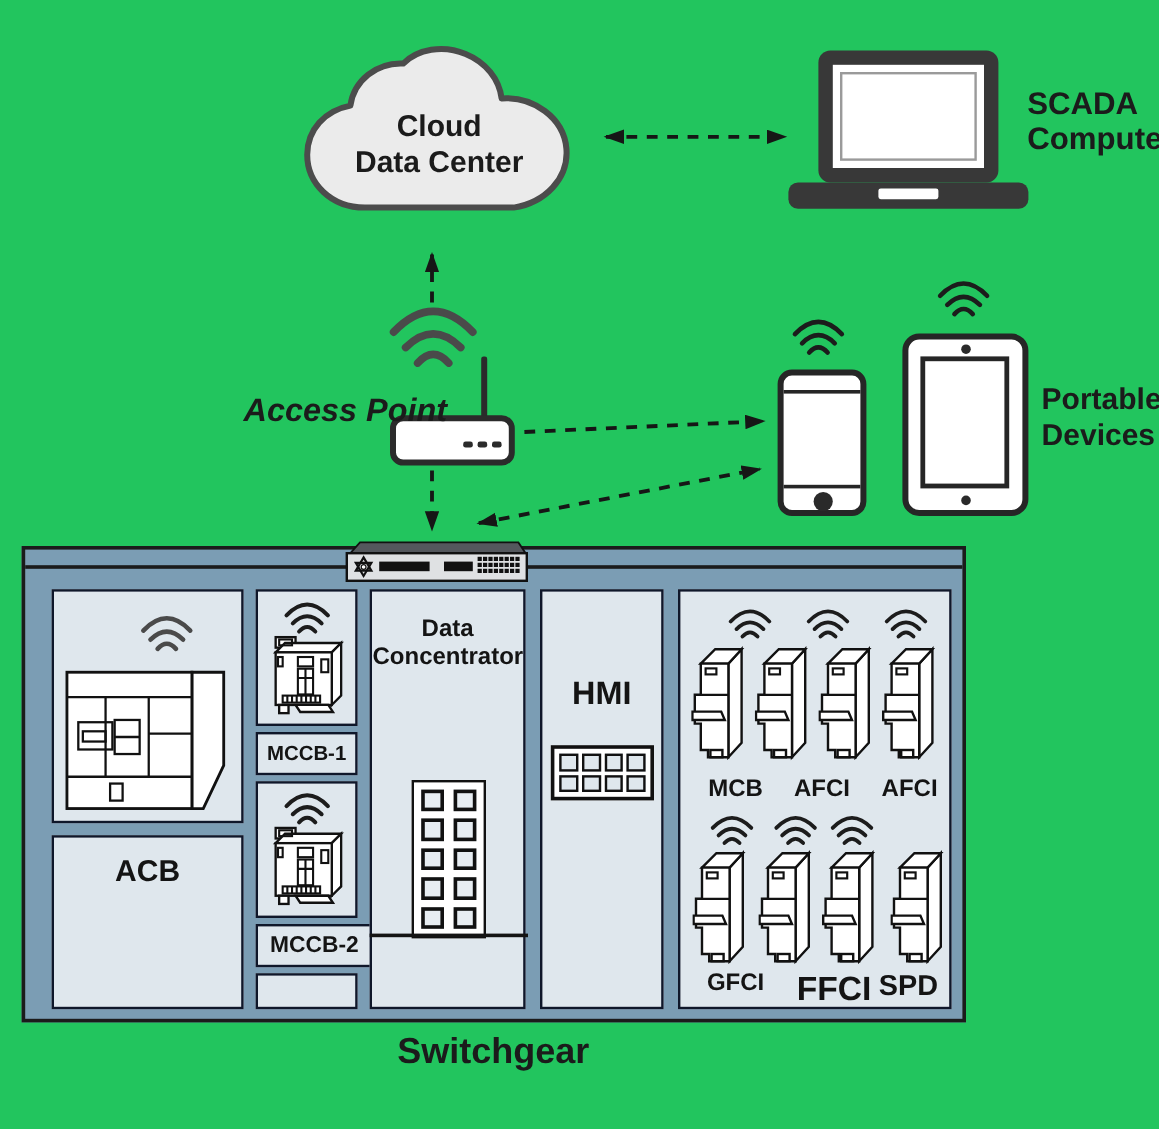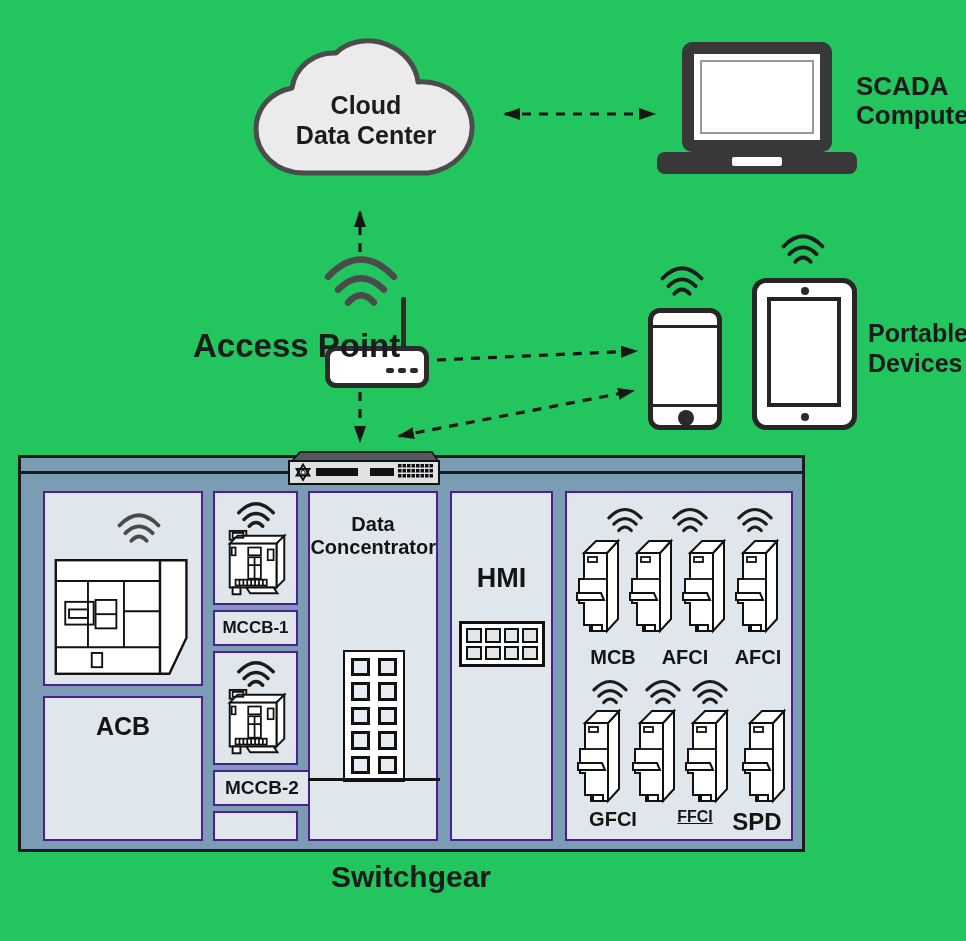--- a/index.html
+++ b/index.html
@@ -10,21 +10,21 @@
   .ctr{text-align:center;}
   
   .wifi path{fill:none;stroke:#4a4a4a;stroke-width:4.5;stroke-linecap:round;}
   .wifi.dark path{stroke:#1c1c1c;}
   
   .dash{stroke:#161616;stroke-width:3.2;stroke-dasharray:9 8;fill:none;}
   
   #sgbox{left:18px;top:455px;width:787px;height:397px;background:var(--frame-blue,#7b9db4);
     border:3px solid #1b1b1b;box-sizing:border-box;}
   .rail-line{left:0;top:13px;width:100%;height:3px;background:#1b1b1b;}
-  .panel{background:var(--panel-light,#dfe7ed);border:2px solid #4c1d95;box-sizing:border-box;}
+  .panel{background:var(--panel-light,#dfe7ed);border:2px solid #0f172a;box-sizing:border-box;}
   .seclbl{font-weight:700;color:#141414;text-align:center;}
   
   .draw path,.draw rect,.draw polygon,.draw line{vector-effect:non-scaling-stroke;}
   
   .phone{left:648px;top:308px;width:74px;height:122px;border:5px solid #262626;border-radius:12px;
     background:#fff;box-sizing:border-box;}
   .tablet{left:752px;top:278px;width:105px;height:152px;border:5px solid #262626;border-radius:14px;
     background:#fff;box-sizing:border-box;}
   .hline{position:absolute;left:0;width:100%;height:3px;background:#262626;}
   .dot{position:absolute;border-radius:50%;background:#2a2a2a;}
@@ -84,21 +84,21 @@
     <path d="M7,17 Q30,-7 53,17"></path>
       <path d="M14,26 Q30,10 46,26"></path>
       <path d="M21,35 Q30,25 39,35"></path>
   </svg>
   <div class="abs" style="left:401px;top:297px;width:5px;height:56px;background:#2b2b2b;border-radius:2px;"></div>
   <div class="abs router">
     <div class="rdot" style="left:56px;"></div>
     <div class="rdot" style="left:68px;"></div>
     <div class="rdot" style="left:80px;"></div>
   </div>
-  <div class="abs lbl" style="left:193px;top:327px;font-size:33px;">Access Point</div>
+  <div class="abs lbl" style="left:203px;top:327px;font-size:27px;font-style:italic;">Access Point</div>
 
   <svg class="abs wifi dark" style="left:655px;top:264px;width:54px;height:34px;" viewBox="0 0 60 40">
     <path d="M7,17 Q30,-7 53,17"></path>
       <path d="M14,26 Q30,10 46,26"></path>
       <path d="M21,35 Q30,25 39,35"></path>
   </svg>
   <div class="abs phone">
     <div class="hline" style="top:12px;"></div>
     <div class="hline" style="top:91px;"></div>
     <div class="dot" style="left:25px;top:97px;width:16px;height:16px;"></div>
@@ -380,21 +380,21 @@
           <polygon points="1,58 25,58 28,65 1,65"></polygon>
             <rect x="16" y="90" width="10" height="6"></rect>
         </g>
         <g fill="none" stroke="#111" stroke-width="1.8">
             <rect x="12" y="22" width="9" height="5"></rect>
             <path d="M8,44 H31"></path>
           </g>
       </svg>
 
       <div class="abs seclbl" style="left:14px;top:315px;width:64px;font-size:20px;">GFCI</div>
-      <div class="abs seclbl" style="left:96px;top:315px;width:64px;font-size:16px;text-decoration:underline;">FFCI</div>
+      <div class="abs seclbl" style="left:96px;top:315px;width:64px;font-size:28px;">FFCI</div>
       <div class="abs seclbl" style="left:158px;top:315px;width:64px;font-size:24px;">SPD</div>
     </div>
   </div>
 
   <svg class="abs" style="left:286px;top:449px;width:156px;height:38px;z-index:6;" viewBox="0 0 156 38">
     <polygon points="6,12 14,3 146,3 152,12" fill="#54585d" stroke="#111" stroke-width="1.5"></polygon>
     <rect x="3" y="12" width="150" height="23" fill="#dfe1e3" stroke="#111" stroke-width="2"></rect>
     <g fill="none" stroke="#111" stroke-width="1.8">
       <polygon points="17,15.5 23.5,26.5 10.5,26.5"></polygon>
       <polygon points="17,31 10.5,20 23.5,20"></polygon>

